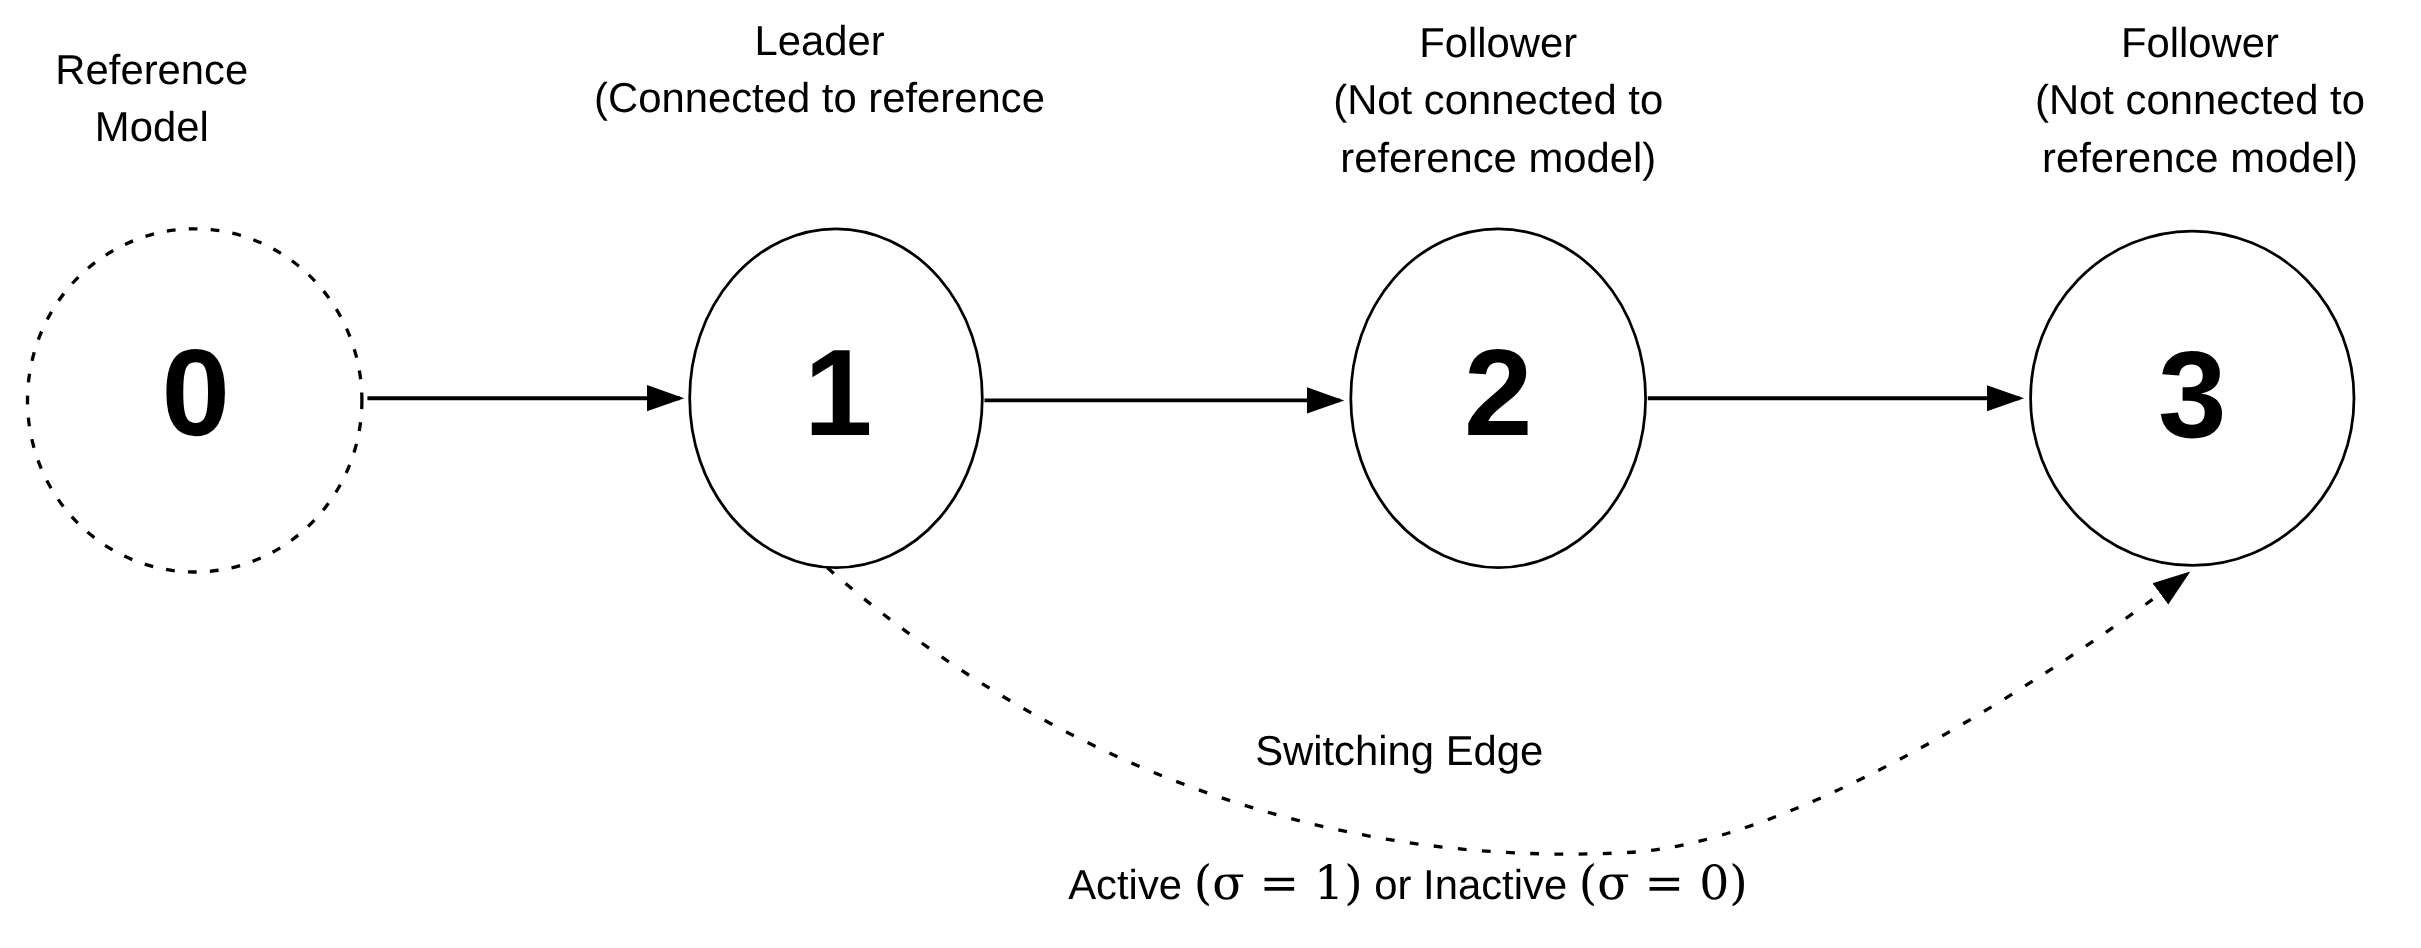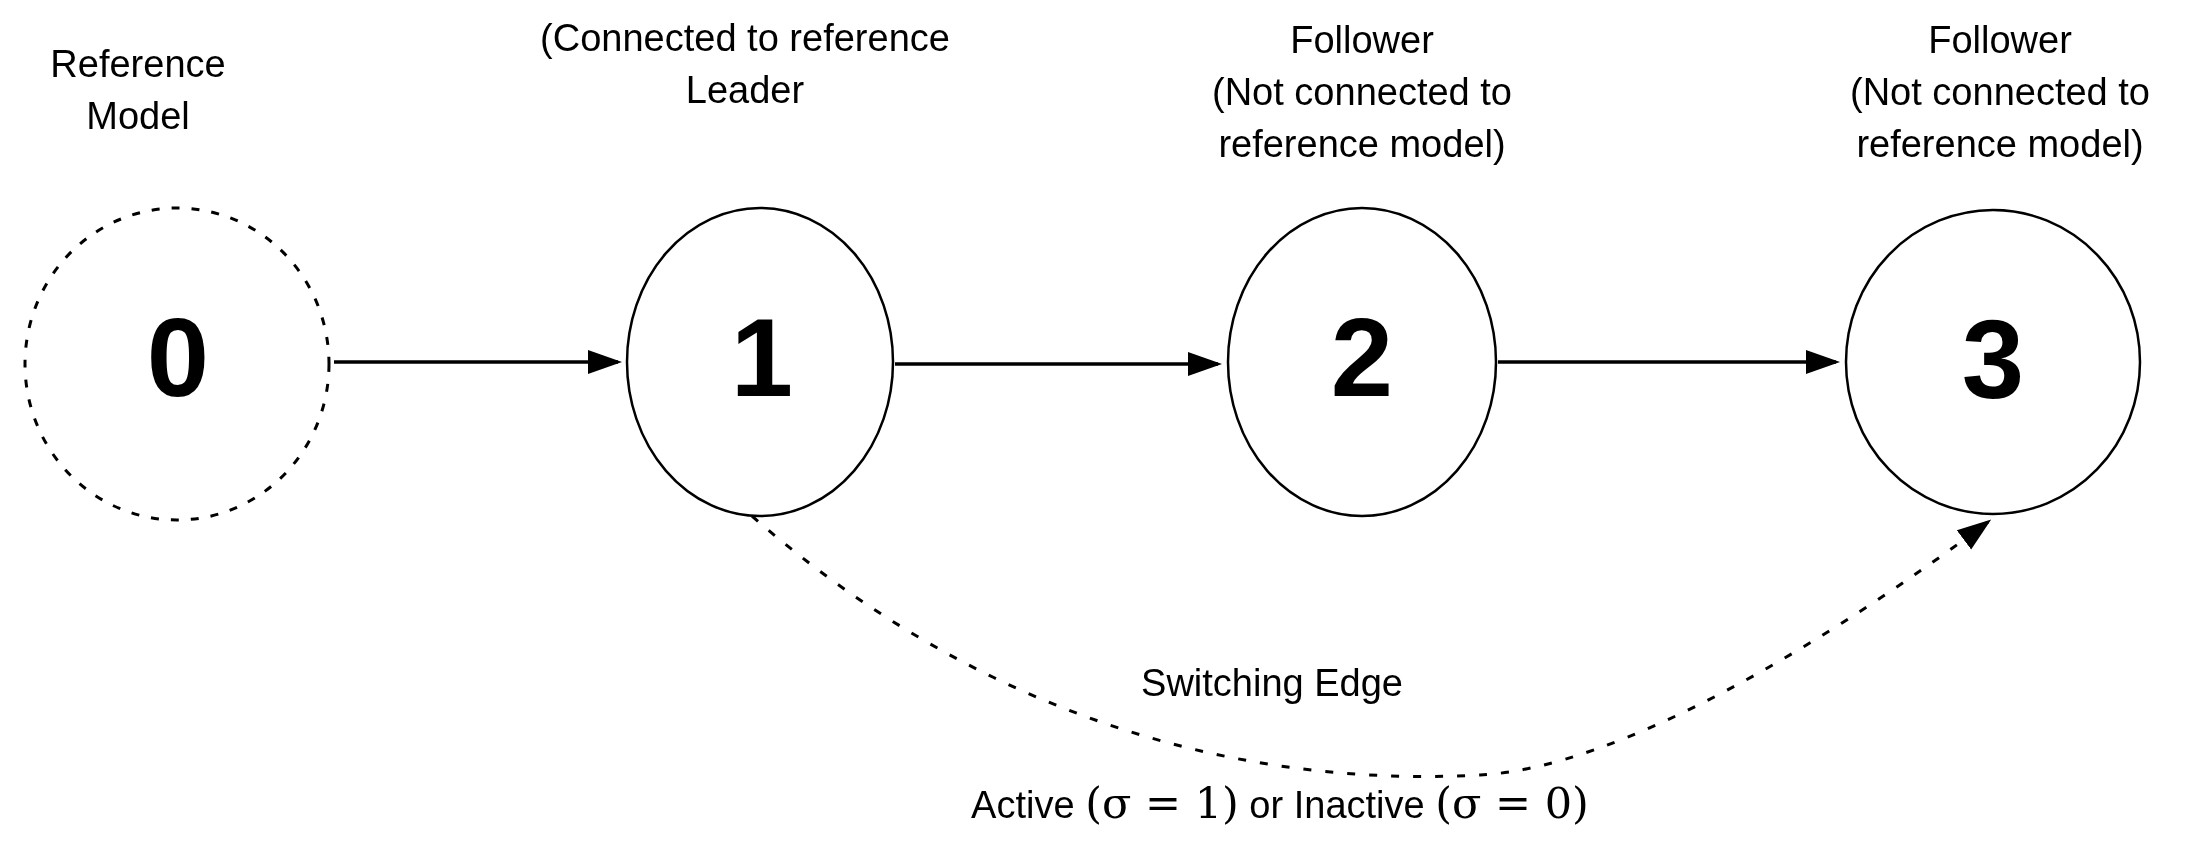--- a/index.html
+++ b/index.html
@@ -51,22 +51,22 @@
   <div class="node-num" style="left:178px;  top:362px;">0</div>
   <div class="node-num" style="left:762px;  top:362px;">1</div>
   <div class="node-num" style="left:1362px; top:362px;">2</div>
   <div class="node-num" style="left:1993px; top:364px;">3</div>
 
   <div class="node-label" style="left:138px; top:38px;">
     <div>Reference</div>
     <div>Model</div>
   </div>
   <div class="node-label" style="left:745px; top:12px;">
+    <div>Leader</div>
     <div>(Connected to reference</div>
-    <div>Leader</div>
   </div>
   <div class="node-label" style="left:1362px; top:14px;">
     <div>Follower</div>
     <div>(Not connected to</div>
     <div>reference model)</div>
   </div>
   <div class="node-label" style="left:2000px; top:14px;">
     <div>Follower</div>
     <div>(Not connected to</div>
     <div>reference model)</div>

